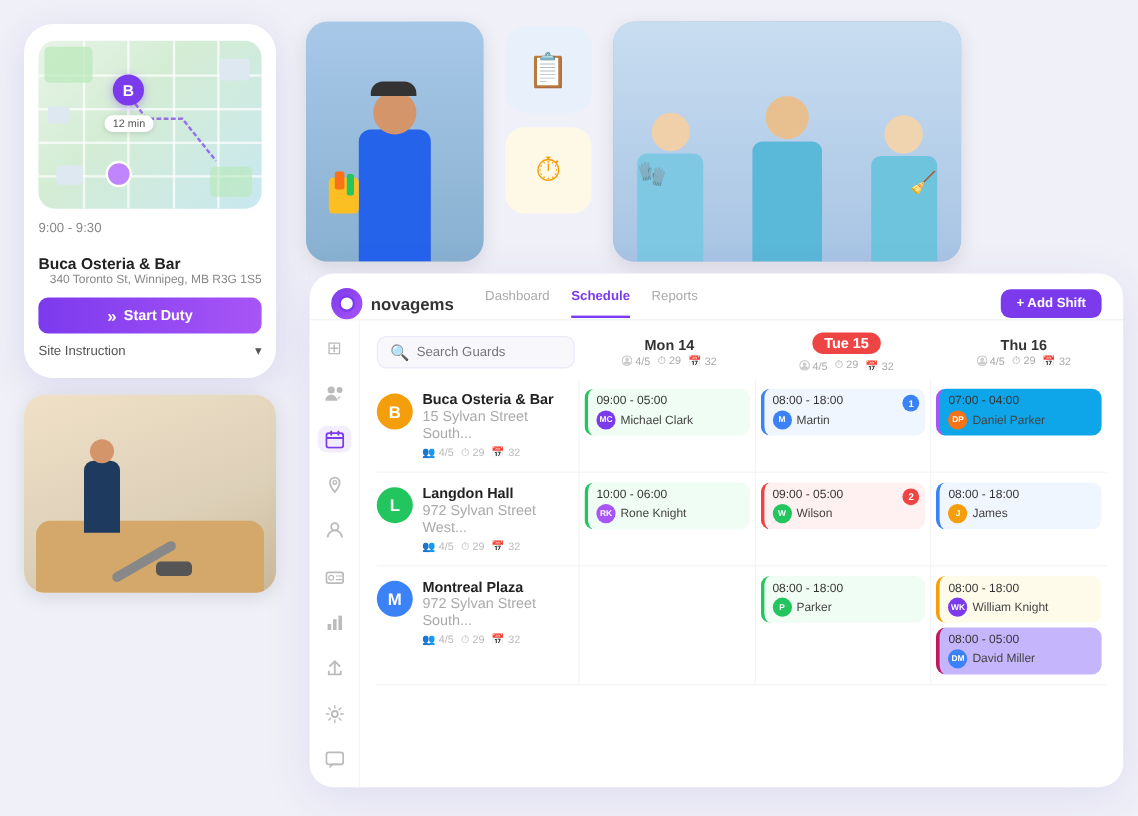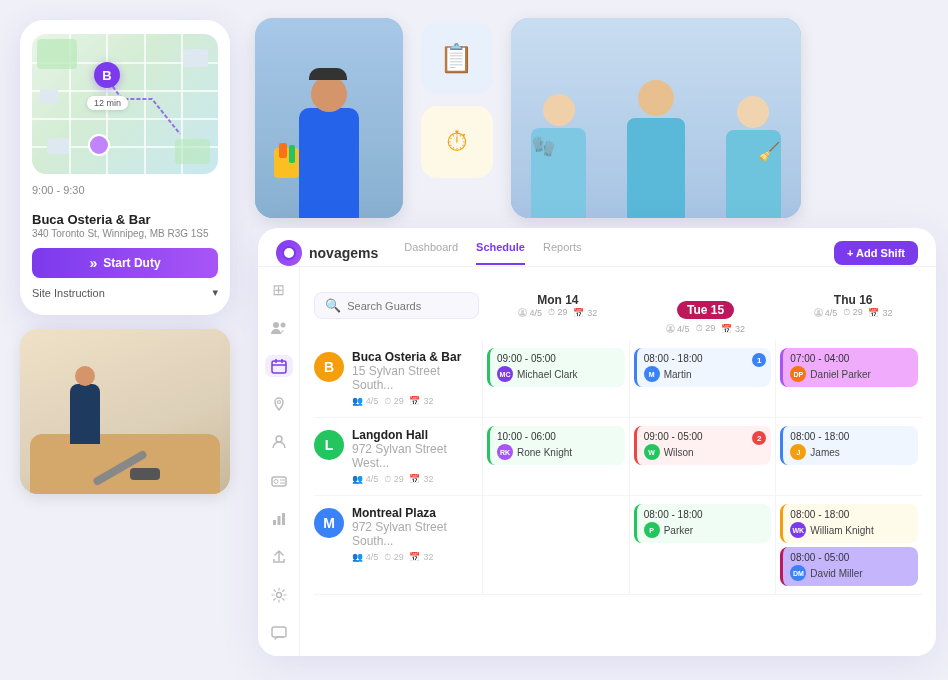--- a/index.html
+++ b/index.html
@@ -96,20 +96,21 @@
     .phone-title {
       font-size: 13px;
       font-weight: 700;
       color: #222;
       margin-bottom: 1px;
     }
     .phone-address {
       font-size: 10px;
       color: #888;
       margin-bottom: 9px;
+      text-align: right;
     }
     .phone-btn {
       background: linear-gradient(90deg, #7c3aed, #a855f7);
       color: #fff;
       border: none;
       border-radius: 8px;
       width: 100%;
       padding: 7px 0;
       font-size: 12px;
       font-weight: 600;
@@ -392,30 +393,29 @@
       text-align: center;
       font-size: 11px;
     }
     .col-day-name {
       font-weight: 700;
       color: #333;
       font-size: 12px;
     }
     .col-day-badge {
       display: inline-flex;
-      background: #be185d;
+      background: #ef4444;
       color: #fff;
       border-radius: 10px;
       padding: 2px 10px;
       font-weight: 700;
       font-size: 12px;
       align-items: center;
       justify-content: center;
       margin-bottom: 2px;
-      margin-top: 24px;
     }
     .col-day-stats {
       display: flex;
       gap: 6px;
       justify-content: center;
       font-size: 9px;
       color: #aaa;
     }
     .stat-item {
       display: flex;
@@ -486,21 +486,21 @@
     }
     .shift-card-green {
       background: #f0fdf4;
       border-left: 3px solid #22c55e;
     }
     .shift-card-blue {
       background: #eff6ff;
       border-left: 3px solid #3b82f6;
     }
     .shift-card-purple {
-      background: #f0abfc;
+      background: #0ea5e9;
       border-left: 3px solid #a855f7;
     }
     .shift-card-red {
       background: #fff1f1;
       border-left: 3px solid #ef4444;
     }
     .shift-card-yellow {
       background: #fffbeb;
       border-left: 3px solid #f59e0b;
     }

